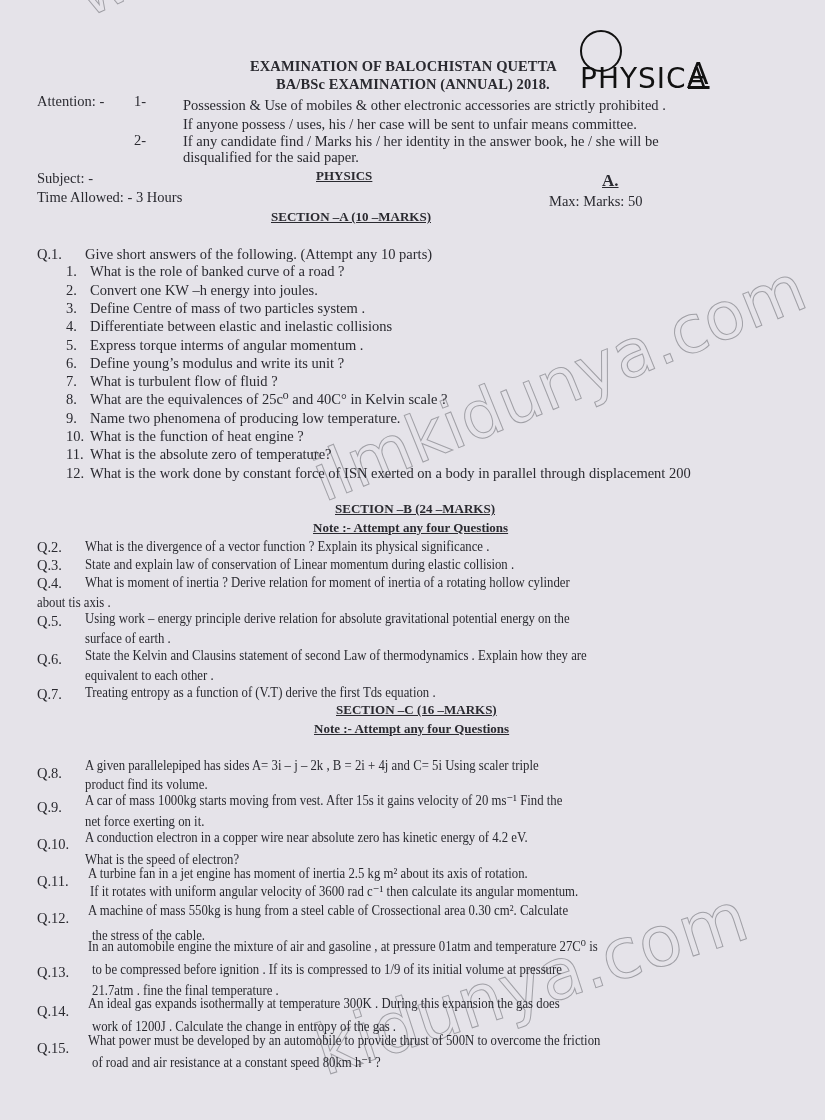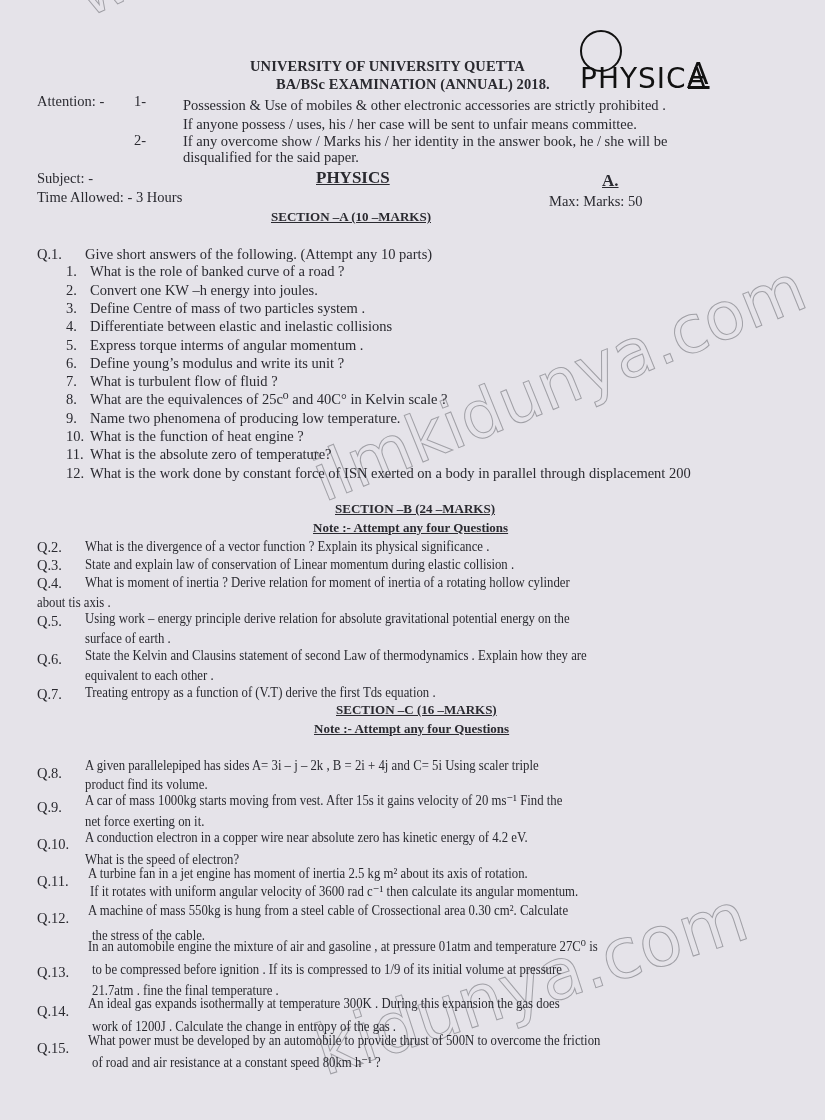--- a/index.html
+++ b/index.html
@@ -6,21 +6,21 @@
   body {
     width: 825px; height: 1120px; overflow: hidden;
     background: #e5e3e9;
     font-family: "Liberation Serif", "DejaVu Serif", serif;
     color: #2a2a30;
     position: relative;
   }
   .abs { position: absolute; white-space: nowrap; }
   .hdr { font-weight: bold; font-size: 14.5px; letter-spacing: 0.1px; }
   .txt { font-size: 14.5px; }
-  .subject-title { font-weight: bold; font-size: 17px; text-decoration: underline; }
+  .subject-title { font-weight: bold; font-size: 13px; text-decoration: underline; }
   .section-head { font-weight: bold; font-size: 13px; text-decoration: underline; }
   .narrow { transform: scaleX(0.88); transform-origin: left center; }
   .handwritten {
     font-family: "DejaVu Sans", sans-serif; font-size: 28px; color: #111;
     letter-spacing: 1px;
   }
   .hand-circle {
     position: absolute; border: 2.5px solid #111; border-radius: 50%;
   }
   .watermark {
@@ -30,33 +30,33 @@
     opacity: 0.75;
   }
 </style>
 </head>
 <body>
 
 <div class="watermark" style="left:95px; top:-40px; transform: rotate(-25deg); font-size:60px;">www.ilmkidunya.com</div>
 <div class="watermark" style="left:330px; top:440px; transform: rotate(-22deg); font-size:66px;">ilmkidunya.com</div>
 <div class="watermark" style="left:330px; top:1010px; transform: rotate(-18deg); font-size:70px;">kidunya.com</div>
 
-<div class="abs hdr" style="left:250px; top:58px;">UNIVERSITY OF UNIVERSITY QUETTA</div>
+<div class="abs hdr" style="left:250px; top:58px;">EXAMINATION OF BALOCHISTAN QUETTA</div>
 <div class="abs hdr" style="left:276px; top:76px;">BA/BSc EXAMINATION (ANNUAL) 2018.</div>
 
 <div class="hand-circle" style="left:580px; top:30px; width:38px; height:38px;"></div>
 <div class="abs handwritten" style="left:580px; top:62px;">PHYSICA</div>
 <div class="abs handwritten" style="left:688px; top:56px; font-size:30px; text-decoration:underline;">A</div>
 
 <div class="abs txt" style="left:37px; top:93px;">Attention: -</div>
 <div class="abs txt" style="left:134px; top:93px;">1-</div>
 <div class="abs txt" style="left:183px; top:97px;">Possession &amp; Use of mobiles &amp; other electronic accessories are strictly prohibited .</div>
 <div class="abs txt" style="left:183px; top:116px;">If anyone possess / uses, his / her case will be sent to unfair means committee.</div>
 <div class="abs txt" style="left:134px; top:132px;">2-</div>
-<div class="abs txt" style="left:183px; top:133px;">If any overcome show / Marks his / her identity in the answer book, he / she will be</div>
+<div class="abs txt" style="left:183px; top:133px;">If any candidate find / Marks his / her identity in the answer book, he / she will be</div>
 <div class="abs txt" style="left:183px; top:149px;">disqualified for the said paper.</div>
 
 <div class="abs txt" style="left:37px; top:170px;">Subject: -</div>
 <div class="abs subject-title" style="left:316px; top:168px;">PHYSICS</div>
 <div class="abs subject-title" style="left:602px; top:171px; font-size:17px;">A.</div>
 <div class="abs txt" style="left:37px; top:189px;">Time Allowed: - 3 Hours</div>
 <div class="abs txt" style="left:549px; top:193px;">Max: Marks: 50</div>
 
 <div class="abs section-head" style="left:271px; top:209px;">SECTION –A (10 –MARKS)</div>
 <div class="abs txt" style="left:37px; top:246px;">Q.1.</div>

